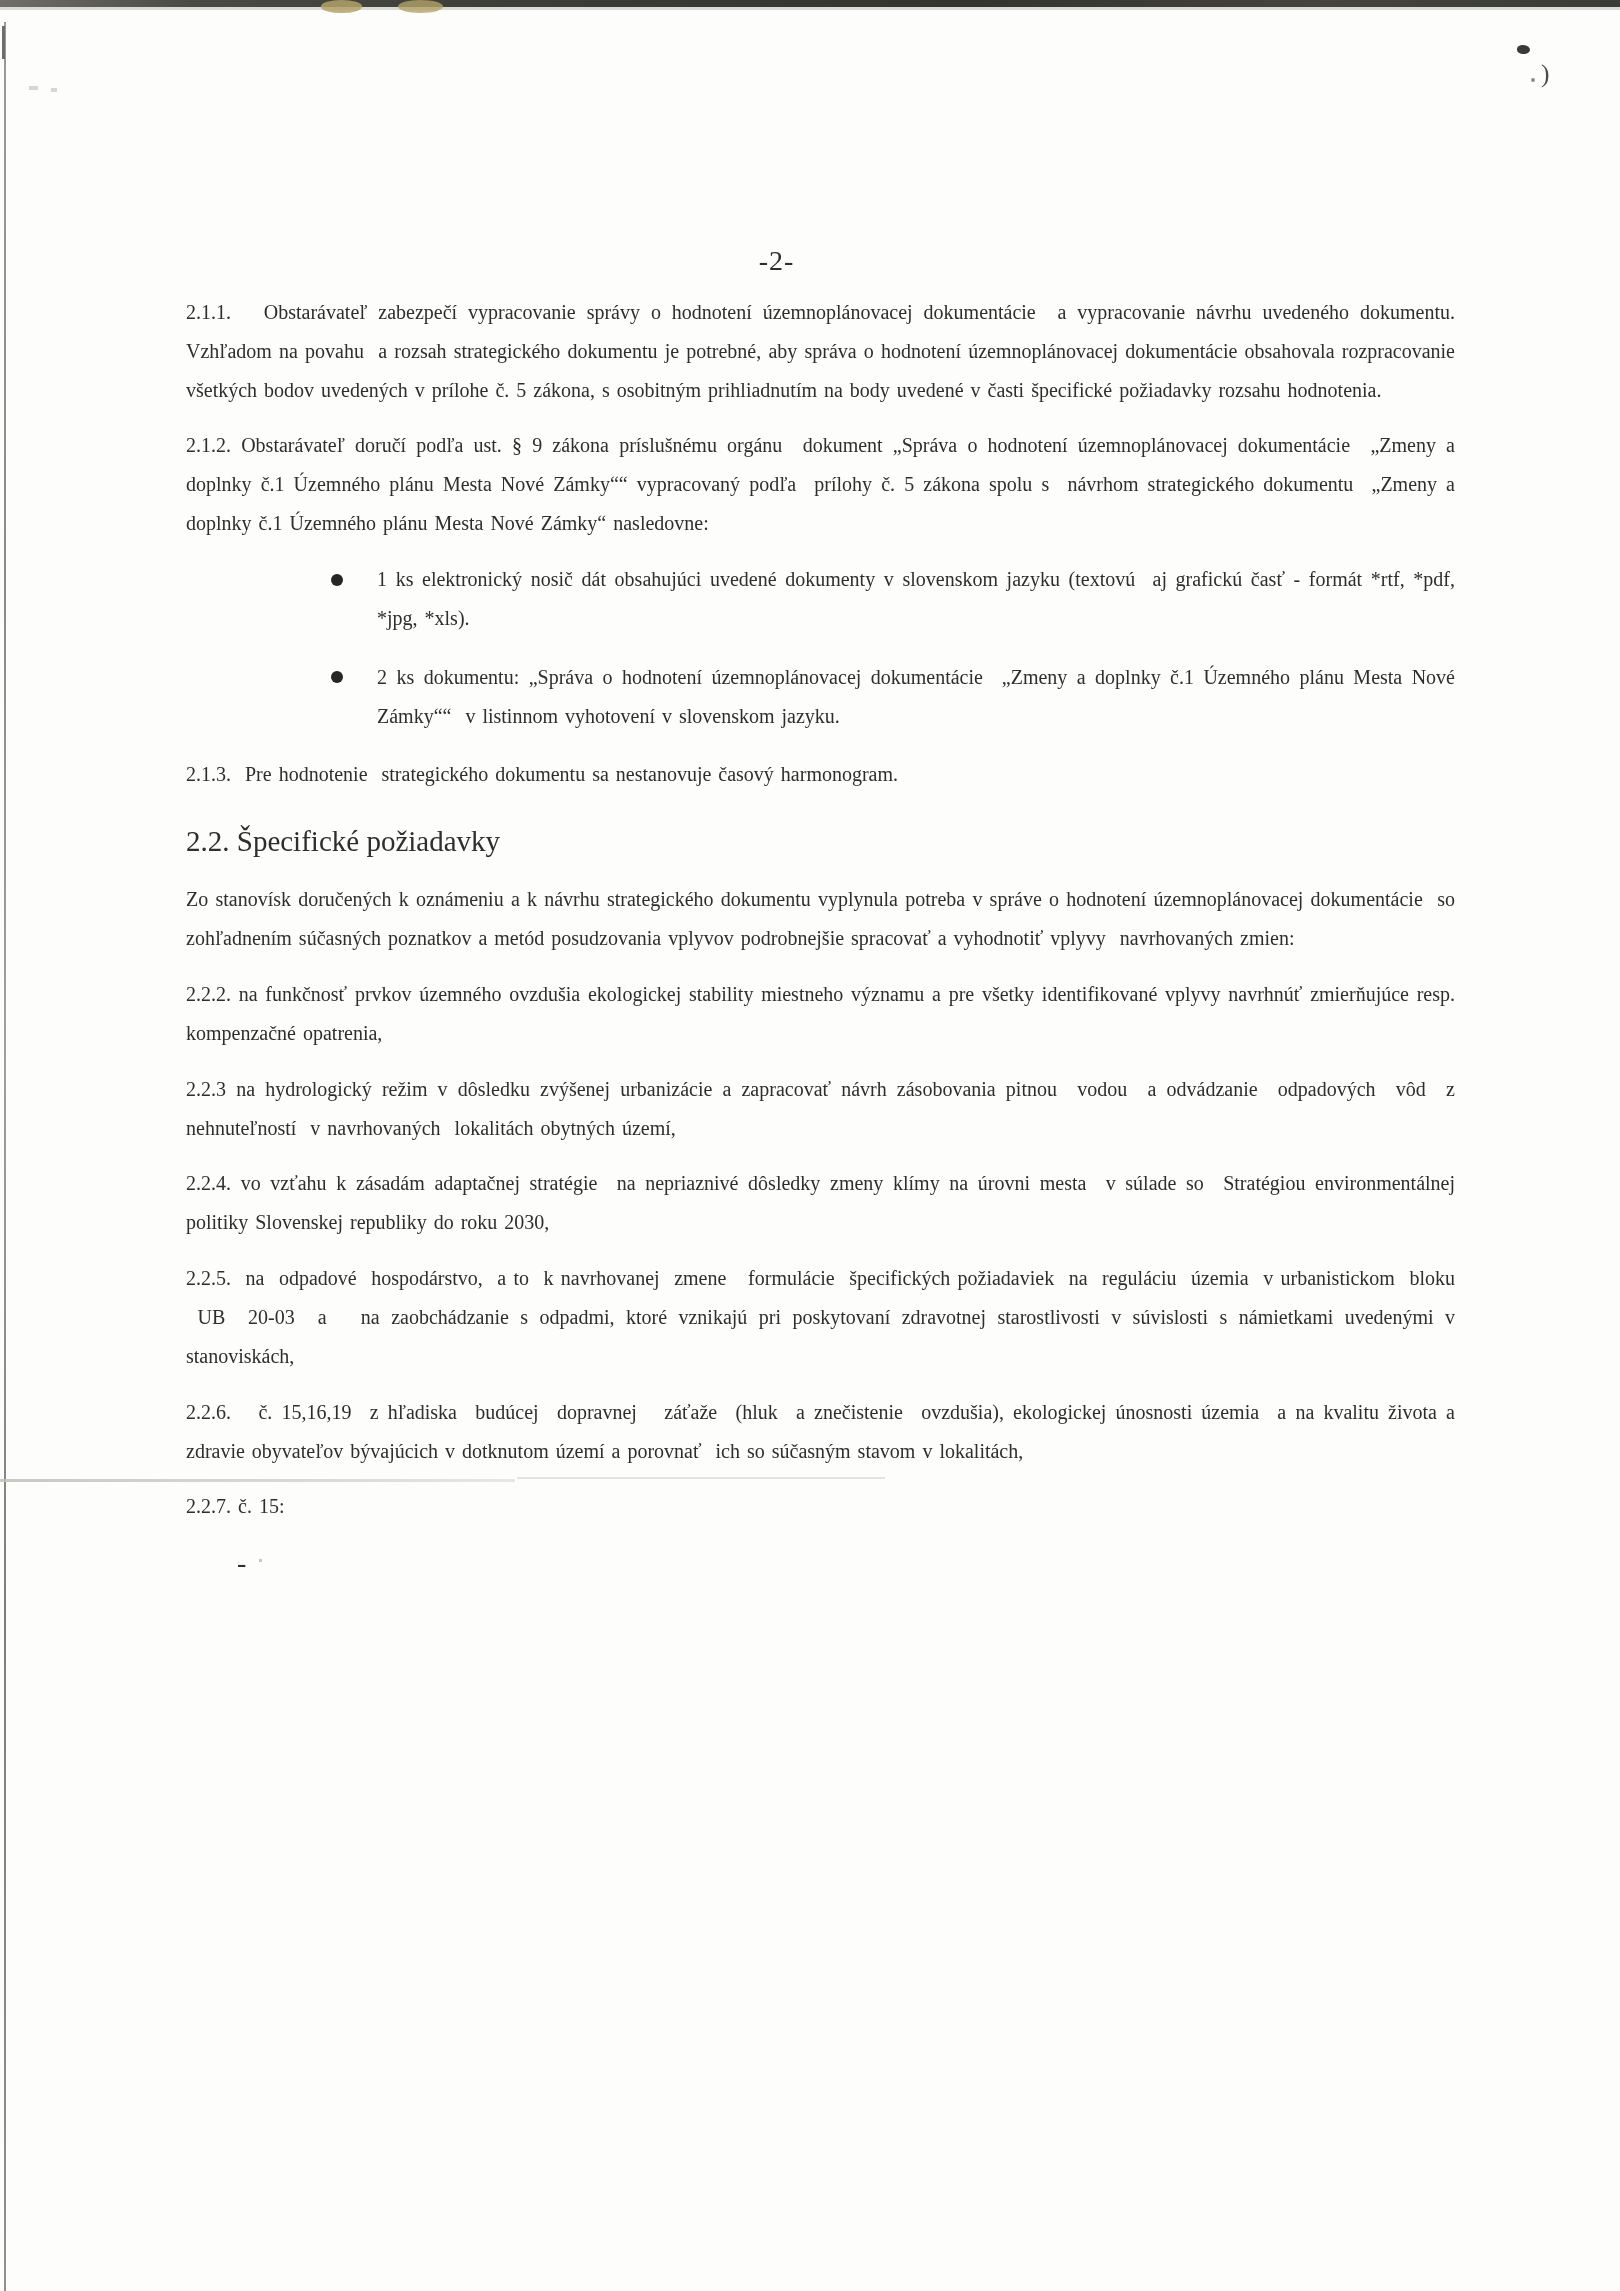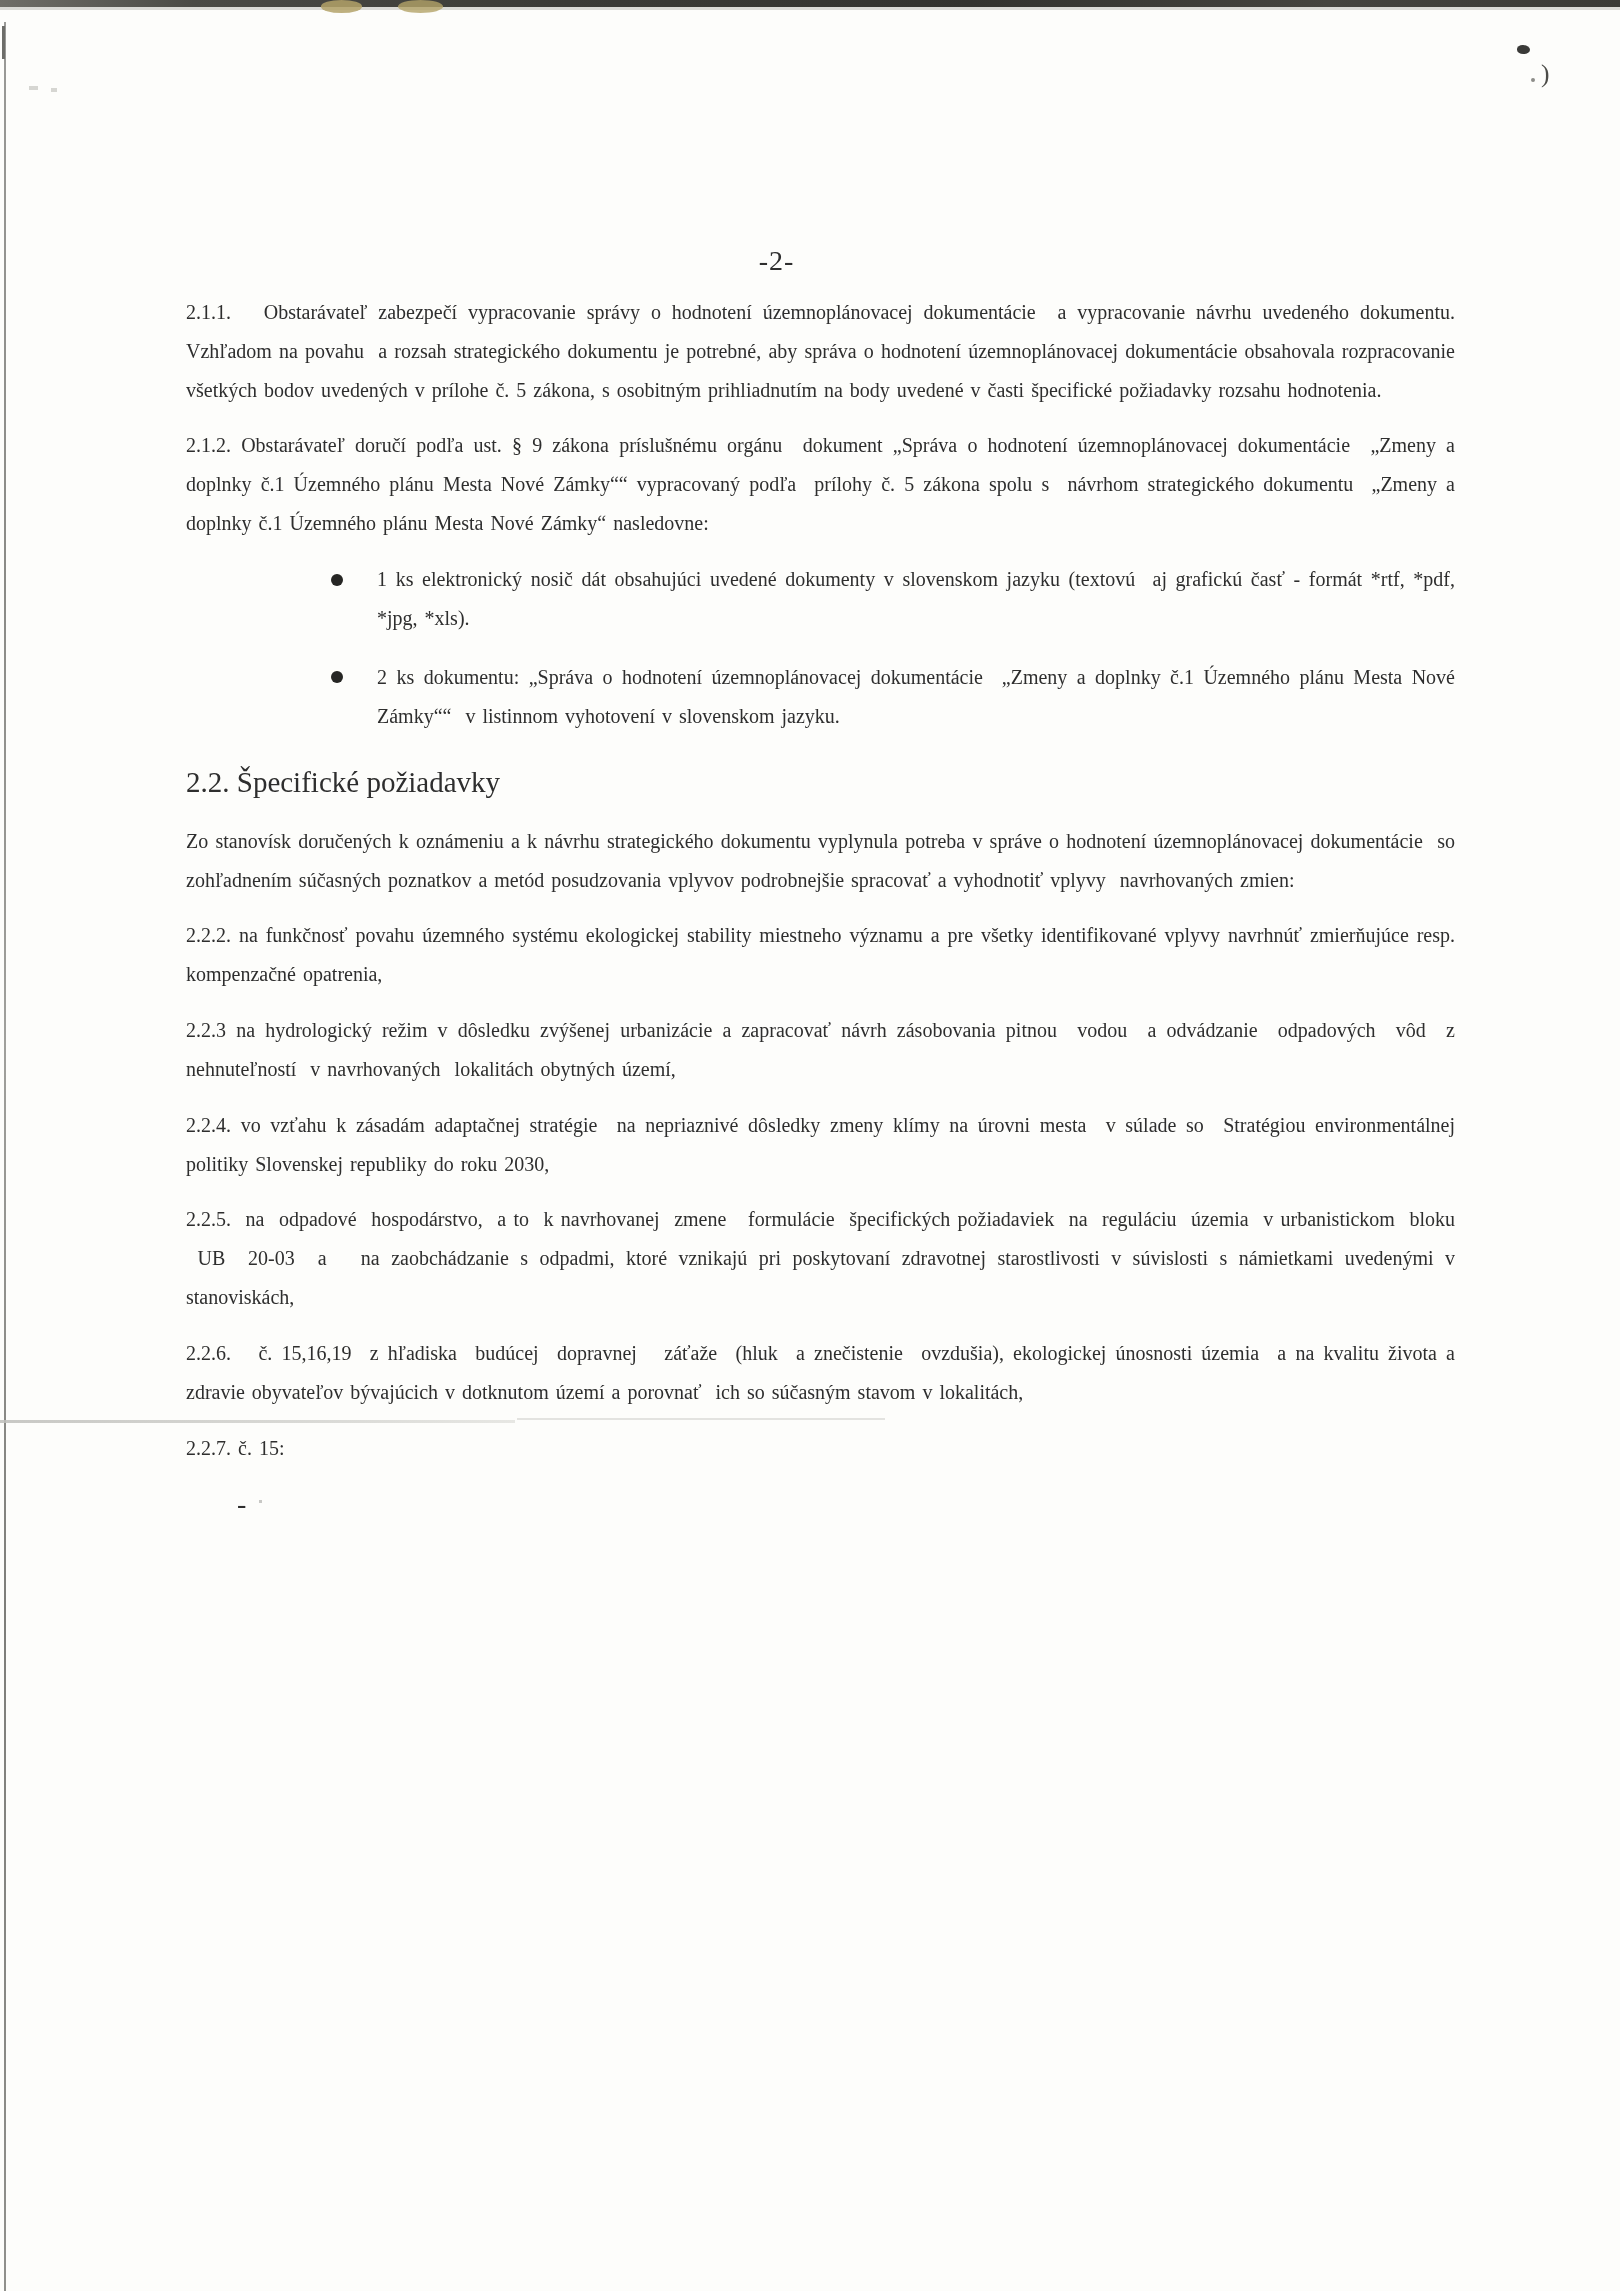--- a/index.html
+++ b/index.html
@@ -132,27 +132,28 @@
 
     <p class="para">2.1.1.&nbsp;&nbsp; Obstarávateľ zabezpečí vypracovanie správy o hodnotení územnoplánovacej dokumentácie &nbsp;a vypracovanie návrhu uvedeného dokumentu. Vzhľadom na povahu &nbsp;a rozsah strategického dokumentu je potrebné, aby správa o hodnotení územnoplánovacej dokumentácie obsahovala rozpracovanie všetkých bodov uvedených v prílohe č. 5 zákona, s osobitným prihliadnutím na body uvedené v časti špecifické požiadavky rozsahu hodnotenia.</p>
 
     <p class="para">2.1.2. Obstarávateľ doručí podľa ust. § 9 zákona príslušnému orgánu &nbsp;dokument „Správa o hodnotení územnoplánovacej dokumentácie &nbsp;„Zmeny a doplnky č.1 Územného plánu Mesta Nové Zámky““ vypracovaný podľa &nbsp;prílohy č. 5 zákona spolu s &nbsp;návrhom strategického dokumentu &nbsp;„Zmeny a doplnky č.1 Územného plánu Mesta Nové Zámky“ nasledovne:</p>
 
     <ul class="bullets">
       <li>1 ks elektronický nosič dát obsahujúci uvedené dokumenty v slovenskom jazyku (textovú &nbsp;aj grafickú časť - formát *rtf, *pdf, *jpg, *xls).</li>
       <li>2 ks dokumentu: „Správa o hodnotení územnoplánovacej dokumentácie &nbsp;„Zmeny a doplnky č.1 Územného plánu Mesta Nové Zámky““ &nbsp;v listinnom vyhotovení v slovenskom jazyku.</li>
     </ul>
 
+    <p class="para">2.1.3. &nbsp;Pre hodnotenie &nbsp;strategického dokumentu sa nestanovuje časový harmonogram.</p>
 
     <h2 class="heading">2.2. Špecifické požiadavky</h2>
 
     <p class="para">Zo stanovísk doručených k oznámeniu a k návrhu strategického dokumentu vyplynula potreba v správe o hodnotení územnoplánovacej dokumentácie &nbsp;so zohľadnením súčasných poznatkov a metód posudzovania vplyvov podrobnejšie spracovať a vyhodnotiť vplyvy &nbsp;navrhovaných zmien:</p>
 
 
-    <p class="para">2.2.2. na funkčnosť povahu územného systému ekologickej stability miestneho významu a pre všetky identifikované vplyvy navrhnúť zmierňujúce resp. kompenzačné opatrenia,</p>
+    <p class="para">2.2.2. na funkčnosť prvkov územného ovzdušia ekologickej stability miestneho významu a pre všetky identifikované vplyvy navrhnúť zmierňujúce resp. kompenzačné opatrenia,</p>
 
     <p class="para">2.2.3 na hydrologický režim v dôsledku zvýšenej urbanizácie a zapracovať návrh zásobovania pitnou &nbsp;vodou &nbsp;a odvádzanie &nbsp;odpadových &nbsp;vôd &nbsp;z nehnuteľností &nbsp;v navrhovaných &nbsp;lokalitách obytných území,</p>
 
     <p class="para">2.2.4. vo vzťahu k zásadám adaptačnej stratégie &nbsp;na nepriaznivé dôsledky zmeny klímy na úrovni mesta &nbsp;v súlade so &nbsp;Stratégiou environmentálnej politiky Slovenskej republiky do roku 2030,</p>
 
     <p class="para">2.2.5. &nbsp;na &nbsp;odpadové &nbsp;hospodárstvo, &nbsp;a to &nbsp;k navrhovanej &nbsp;zmene &nbsp;&nbsp;formulácie &nbsp;špecifických požiadaviek &nbsp;na &nbsp;reguláciu &nbsp;územia &nbsp;v urbanistickom &nbsp;bloku &nbsp;UB &nbsp;20-03 &nbsp;a &nbsp;&nbsp;na zaobchádzanie s odpadmi, ktoré vznikajú pri poskytovaní zdravotnej starostlivosti v súvislosti s námietkami uvedenými v stanoviskách,</p>
 
     <div class="p226-wrap">
       <p class="para">2.2.6. &nbsp;&nbsp;č. 15,16,19 &nbsp;z hľadiska &nbsp;budúcej &nbsp;dopravnej &nbsp;&nbsp;záťaže &nbsp;(hluk &nbsp;a znečistenie &nbsp;ovzdušia), ekologickej únosnosti územia &nbsp;a na kvalitu života a zdravie obyvateľov bývajúcich v dotknutom území a porovnať &nbsp;ich so súčasným stavom v lokalitách,</p>
       <div class="strike-artifact-1"></div>

